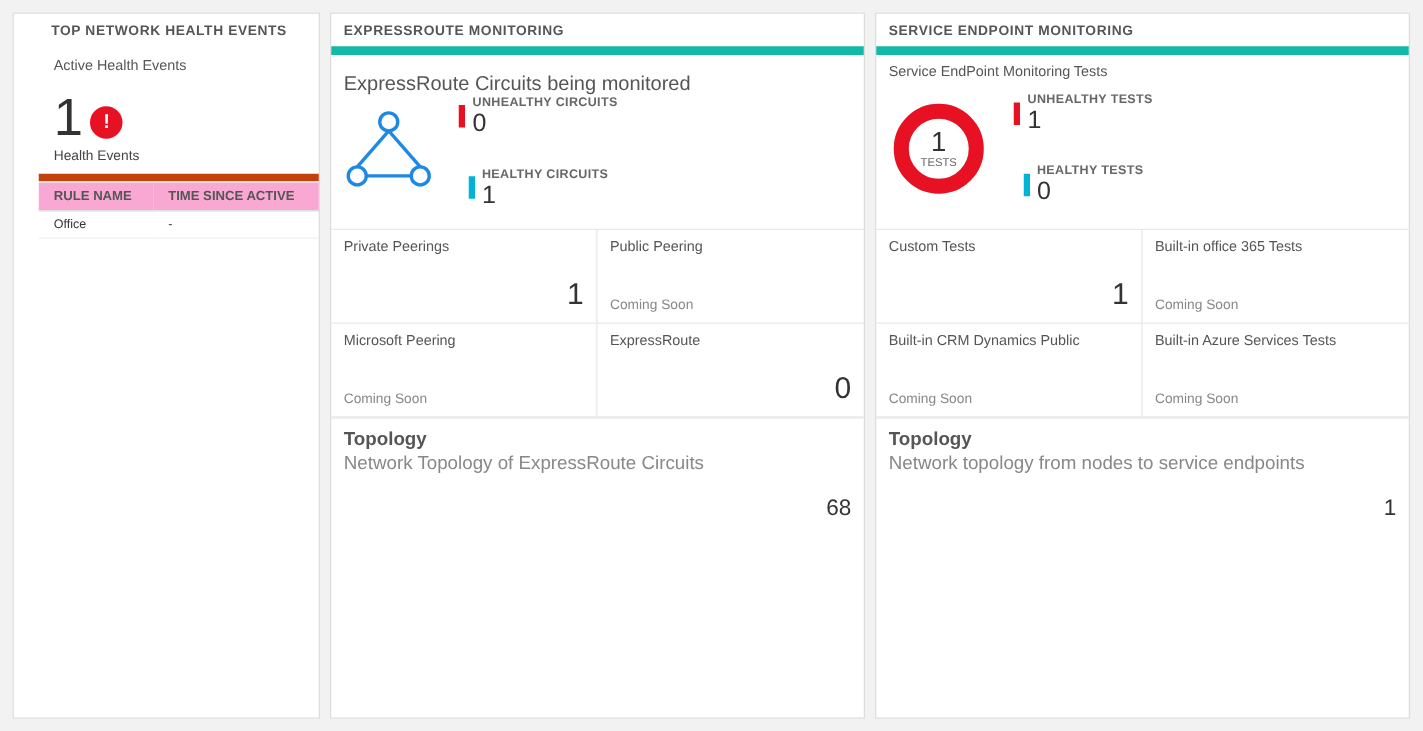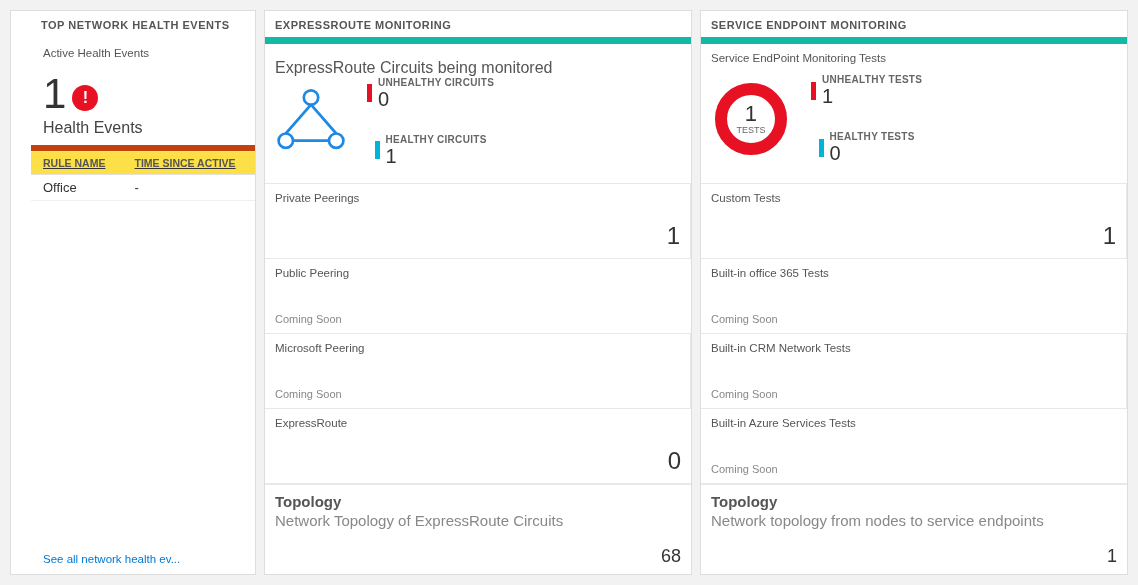--- a/index.html
+++ b/index.html
@@ -73,45 +73,44 @@
       border-radius: 50%;
       display: flex;
       align-items: center;
       justify-content: center;
       color: #fff;
       font-size: 16px;
       font-weight: 700;
       margin-top: 8px;
     }
     .health-label {
-      font-size: 16px;
+      font-size: 11px;
       color: #444;
       margin-top: 2px;
     }
     .events-table {
       border-collapse: collapse;
       width: 100%;
     }
     .events-table-header {
-      background: #fde047;
+      background: #f9a8d4;
       border-top: 1px solid #e0e0e0;
       border-bottom: 1px solid #e0e0e0;
-      text-decoration: underline;
     }
     .events-table th {
       font-size: 10.5px;
       font-weight: 600;
       color: #555;
       padding: 5px 12px;
       text-align: left;
       text-transform: uppercase;
     }
     .events-table td {
       padding: 5px 12px;
-      font-size: 13px;
+      font-size: 10px;
       color: #333;
       border-bottom: 1px solid #f0f0f0;
     }
     .left-footer {
       margin-top: auto;
       padding: 8px 12px;
     }
     .see-all-link {
       color: #0078d4;
       font-size: 11.5px;
@@ -180,21 +179,21 @@
     .er-stat-value {
       font-size: 20px;
       font-weight: 300;
       color: #333;
       line-height: 1.1;
     }
 
     
     .tile-grid-2x2 {
       display: grid;
-      grid-template-columns: 1fr;
+      grid-template-columns: 1fr 1fr;
       border-bottom: 1px solid #e8e8e8;
     }
     .tile {
       border-right: 1px solid #e8e8e8;
       border-bottom: 1px solid #e8e8e8;
       padding: 8px 10px;
       min-height: 75px;
       display: flex;
       flex-direction: column;
       justify-content: space-between;
@@ -316,23 +315,20 @@
       </thead>
       <tbody id="events-tbody">
       <tr>
             <td>Office</td>
             <td>-</td>
           </tr>
         </tbody>
     </table>
 
     <div style="flex:1"></div>
-    <div class="left-footer">
-      <a class="see-all-link">See all network health ev...</a>
-    </div>
   </div>
 
   <div class="panel middle-panel">
     <div class="panel-header">EXPRESSROUTE MONITORING</div>
 
     <div class="expressroute-top">
       <div class="er-top-inner">
         <div class="er-top-subtitle">ExpressRoute Circuits being monitored</div>
         <div class="er-top-content">
           <div class="triangle-icon">
@@ -434,21 +430,21 @@
     <div class="tile-grid-2x2" id="right-tiles">
     <div class="tile">
           <div class="tile-title">Custom Tests</div>
           <div class="tile-value">1</div>
         </div>
         <div class="tile">
           <div class="tile-title">Built-in office 365 Tests</div>
           <div class="tile-subtitle">Coming Soon</div>
         </div>
         <div class="tile">
-          <div class="tile-title">Built-in CRM Network Tests</div>
+          <div class="tile-title">Built-in CRM Dynamics Public</div>
           <div class="tile-subtitle">Coming Soon</div>
         </div>
         <div class="tile">
           <div class="tile-title">Built-in Azure Services Tests</div>
           <div class="tile-subtitle">Coming Soon</div>
         </div>
       </div>
 
     <div class="topology-tile">
       <div>

